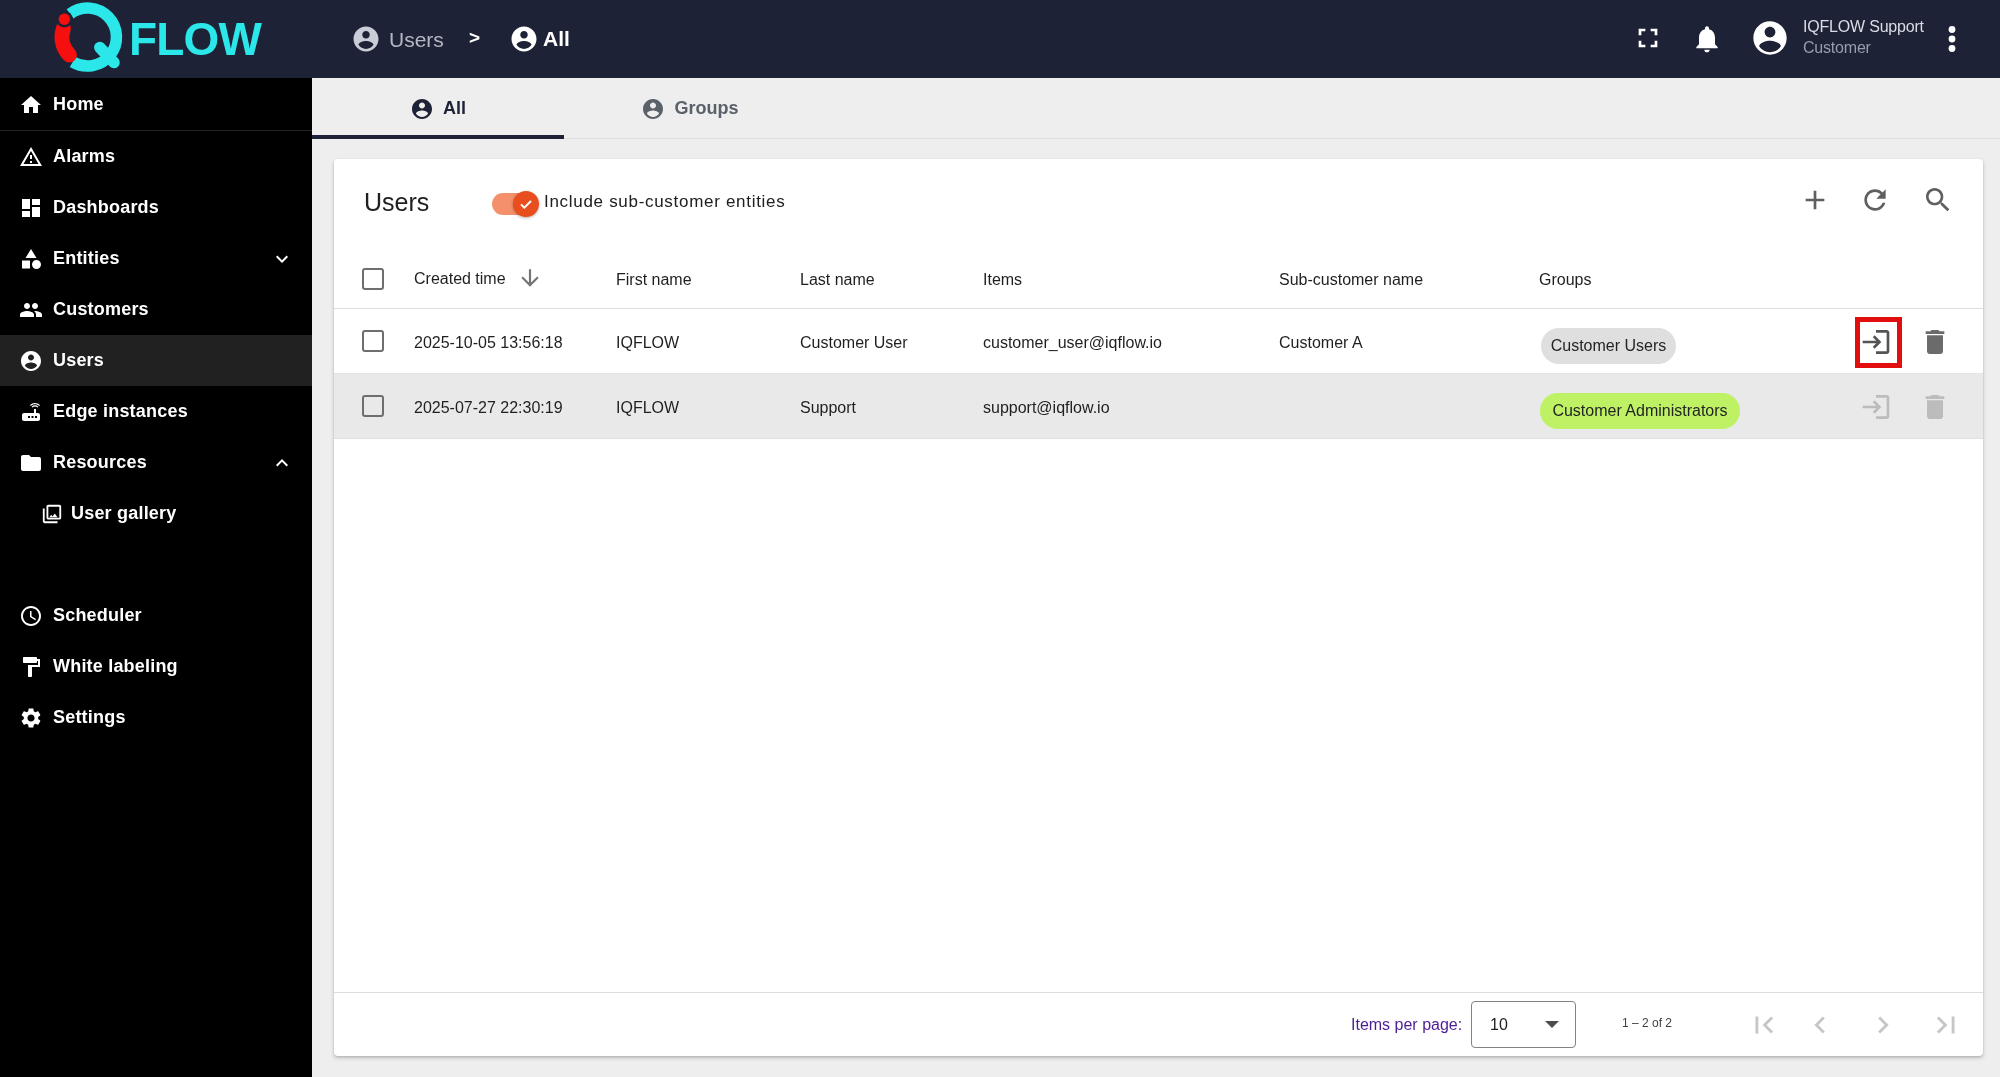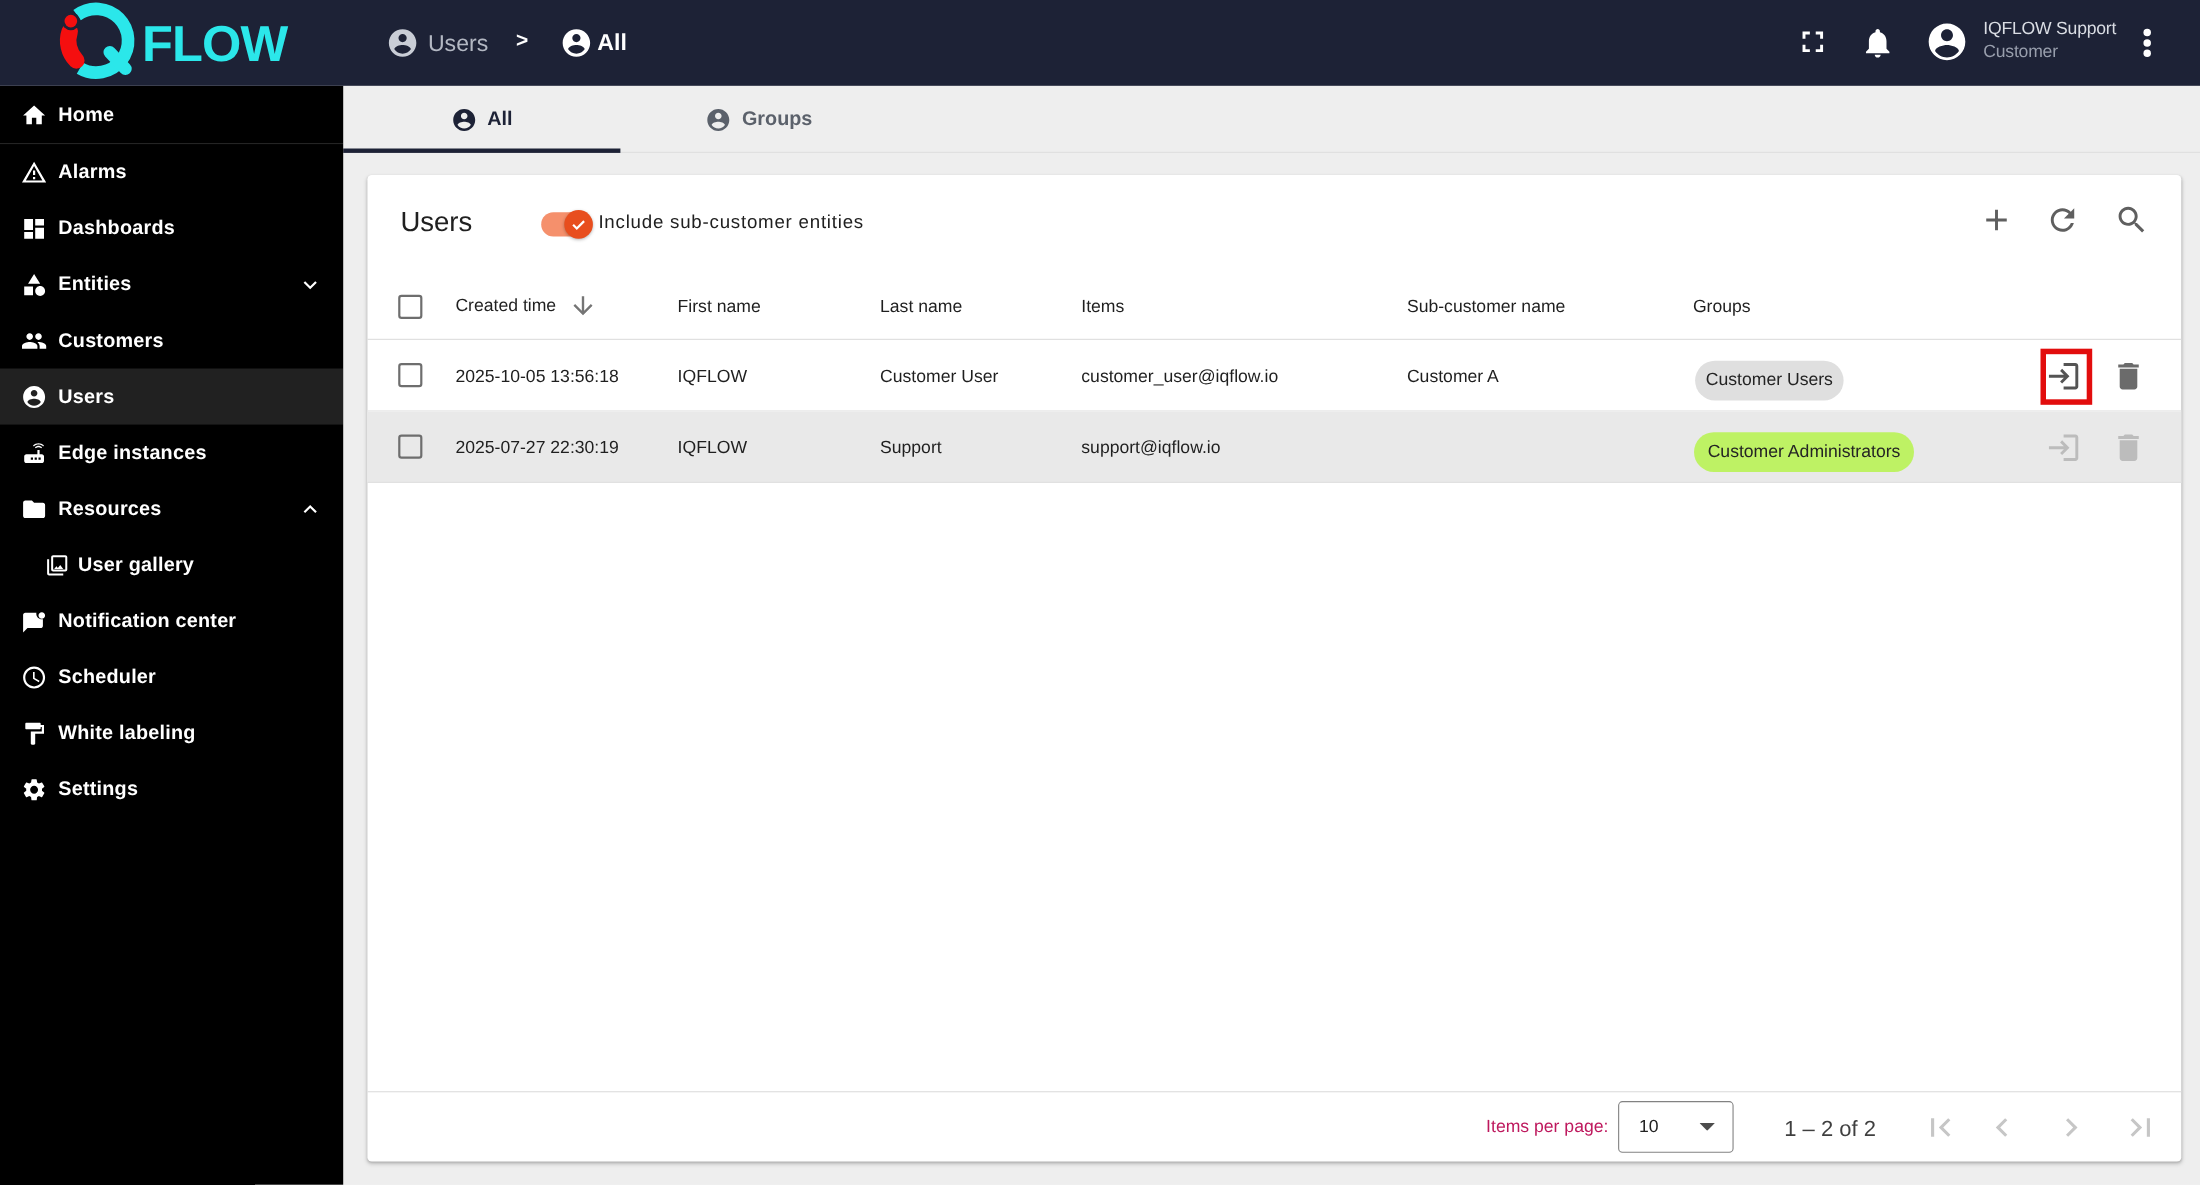--- a/index.html
+++ b/index.html
@@ -113,26 +113,20 @@
     <svg class="chev" width="24" height="24" viewBox="0 0 24 24">
         <path fill="#fff" d="M7.41 15.41L12 10.83l4.59 4.58L18 14l-6-6-6 6z"></path>
       </svg>
   </div>
   <div class="mitem" style="top:410px">
     <svg width="22" height="22" viewBox="0 0 24 24" style="left:41px">
         <path fill="#fff" d="M22 16V4c0-1.1-.9-2-2-2H8c-1.1 0-2 .9-2 2v12c0 1.1.9 2 2 2h12c1.1 0 2-.9 2-2zm-2 0H8V4h12v12zm-9-3.5l1.63 2.17L15 11.5l3 4H9l2-2.5zM2 6v14c0 1.1.9 2 2 2h14v-2H4V6H2z"></path>
       </svg>
     <span class="txt" style="left:71px">User gallery</span>
   </div>
-  <div class="mitem" style="top:461px">
-    <svg width="24" height="24" viewBox="0 0 24 24">
-        <path fill="#fff" d="M22 6.5c0 1.66-1.34 3-3 3s-3-1.34-3-3 1.34-3 3-3 3 1.34 3 3zm-2 5.03V16c0 1.1-.9 2-2 2H6l-4 4V6c0-1.1.9-2 2-2h10.1c-.06.32-.1.66-.1 1 0 2.76 2.24 5 5 5 .34 0 .68-.04 1-.1v1.63z"></path>
-      </svg>
-    <span class="txt">Notification center</span>
-  </div>
   <div class="mitem" style="top:512px">
     <svg width="24" height="24" viewBox="0 0 24 24">
         <path fill="#fff" d="M11.99 2C6.47 2 2 6.48 2 12s4.47 10 9.99 10C17.52 22 22 17.52 22 12S17.52 2 11.99 2zM12 20c-4.42 0-8-3.58-8-8s3.58-8 8-8 8 3.58 8 8-3.58 8-8 8zm.5-13H11v6l5.25 3.15.75-1.23-4.5-2.67z"></path>
       </svg>
     <span class="txt">Scheduler</span>
   </div>
   <div class="mitem" style="top:563px">
     <svg width="24" height="24" viewBox="0 0 24 24">
         <path fill="#fff" d="M18 4V3c0-.55-.45-1-1-1H5c-.55 0-1 .45-1 1v4c0 .55.45 1 1 1h12c.55 0 1-.45 1-1V6h1v4H9v11c0 .55.45 1 1 1h2c.55 0 1-.45 1-1v-9h8V4h-3z"></path>
       </svg>
@@ -218,27 +212,27 @@
     <div class="celltxt" style="left:649px;top:240px">support@iqflow.io</div>
     <div class="chip" style="left:1206px;top:234px;width:200px;background:#bef264">Customer Administrators</div>
     <svg class="abs" style="left:1526px;top:232px" width="32" height="32" viewBox="0 0 24 24">
         <path fill="#bcbcbc" d="M11 7L9.6 8.4l2.6 2.6H2v2h10.2l-2.6 2.6L11 17l5-5-5-5zm9 12h-8v2h8c1.1 0 2-.9 2-2V5c0-1.1-.9-2-2-2h-8v2h8v14z"></path>
       </svg>
     <svg class="abs" style="left:1585px;top:232px" width="32" height="32" viewBox="0 0 24 24">
         <path fill="#bcbcbc" d="M6 19c0 1.1.9 2 2 2h8c1.1 0 2-.9 2-2V7H6v12zM19 4h-3.5l-1-1h-5l-1 1H5v2h14V4z"></path>
       </svg>
 
     <div class="abs" style="left:0;top:833px;width:1649px;height:64px;border-top:1px solid #ddd"></div>
-    <div class="abs" style="left:1017px;top:857px;font-size:16px;color:#be185d">Items per page:</div>
+    <div class="abs" style="left:1017px;top:857px;font-size:16px;color:#4c1d95">Items per page:</div>
     <div class="abs" style="left:1137px;top:842px;width:105px;height:47px;border:1px solid #828282;border-radius:4px"></div>
     <div class="abs" style="left:1156px;top:857px;font-size:16px;color:#222">10</div>
     <svg class="abs" style="left:1211px;top:862px" width="14" height="7" viewBox="0 0 14 7">
         <path fill="#4c4c4c" d="M0 0h14L7 7z"></path>
       </svg>
-    <div class="abs" style="left:1288px;top:857px;font-size:20px;color:#3f3f3f">1 – 2 of 2</div>
+    <div class="abs" style="left:1288px;top:857px;font-size:12px;color:#3f3f3f">1 – 2 of 2</div>
     <svg class="abs" style="left:1413px;top:849px" width="34" height="34" viewBox="0 0 24 24">
         <path fill="#c6c6c6" d="M18.41 16.59L13.82 12l4.59-4.59L17 6l-6 6 6 6zM6 6h2v12H6z"></path>
       </svg>
     <svg class="abs" style="left:1469px;top:849px" width="34" height="34" viewBox="0 0 24 24">
         <path fill="#c6c6c6" d="M15.41 7.41L14 6l-6 6 6 6 1.41-1.41L10.83 12z"></path>
       </svg>
     <svg class="abs" style="left:1532px;top:849px" width="34" height="34" viewBox="0 0 24 24">
         <path fill="#c6c6c6" d="M8.59 16.59L13.18 12 8.59 7.41 10 6l6 6-6 6z"></path>
       </svg>
     <svg class="abs" style="left:1595px;top:849px" width="34" height="34" viewBox="0 0 24 24">

